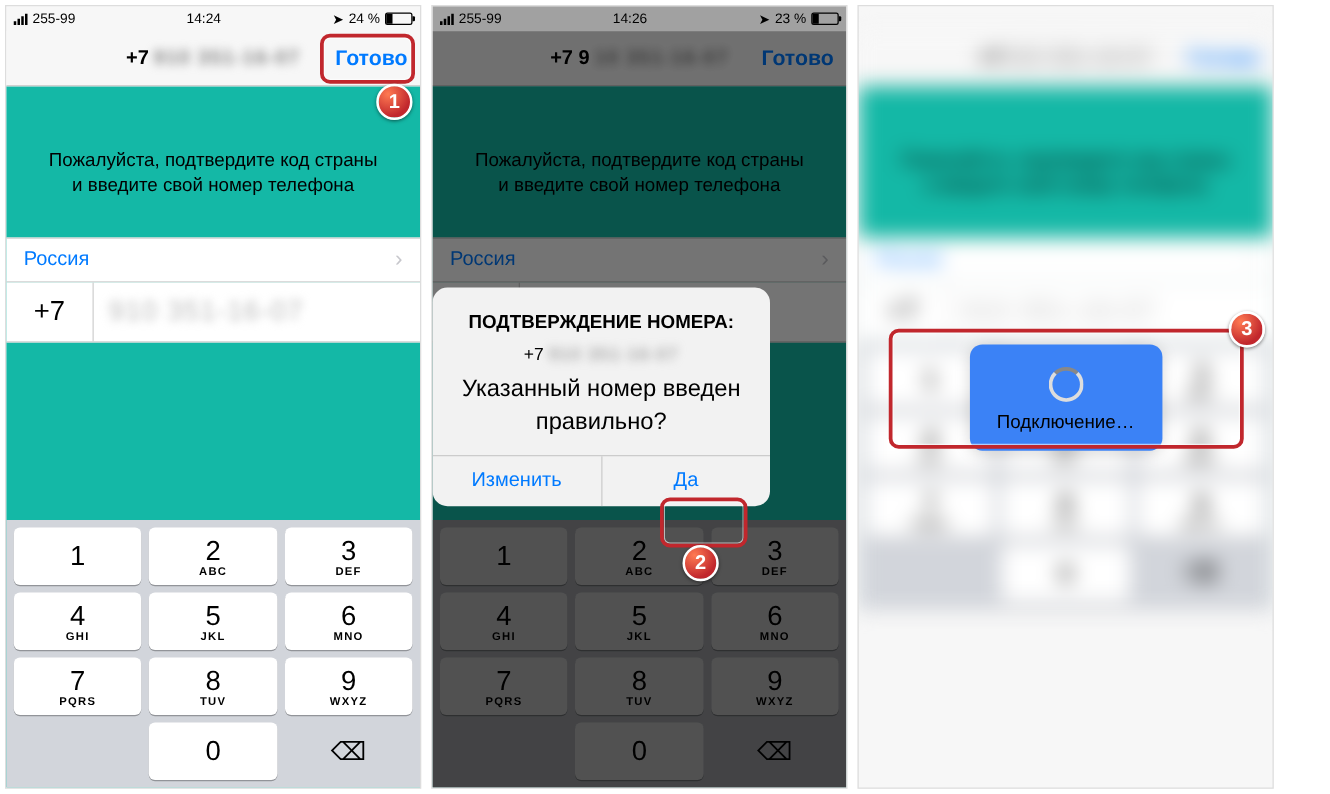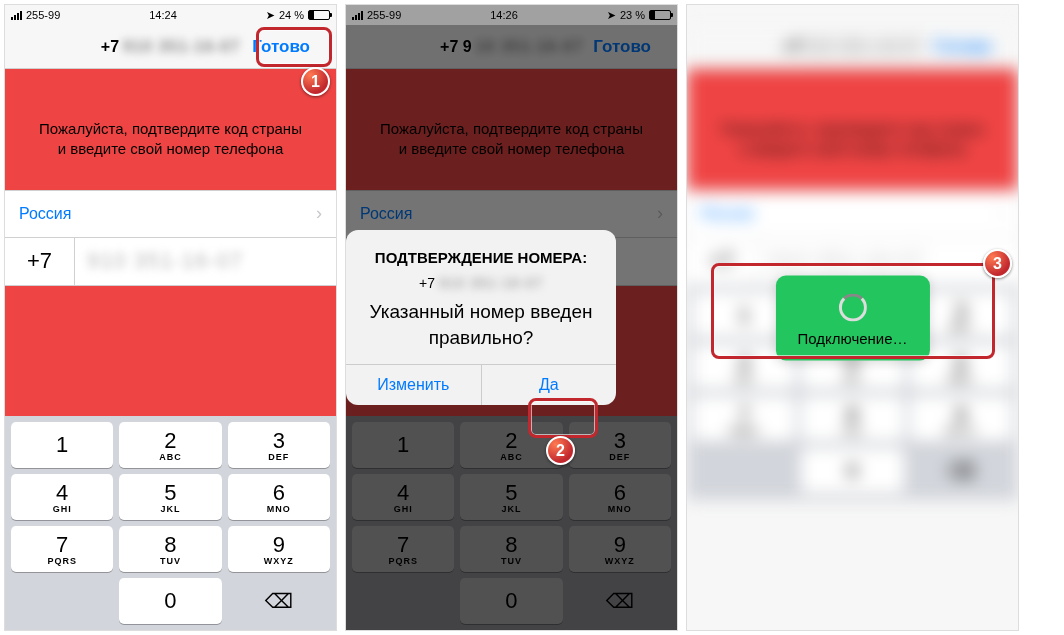--- a/index.html
+++ b/index.html
@@ -48,29 +48,29 @@
     background: #f7f7f7;
     border-bottom: 1px solid #d0d0d0;
     display: flex;
     align-items: center;
     justify-content: center;
     position: relative;
   }
   .title-num { font-size: 16px; font-weight: 600; color: #000; display:flex; align-items:center; gap:4px;}
   .blur-num { filter: blur(4px); color: #888; letter-spacing:1px;}
   .done-btn {
-    position: absolute; right: 26px; top: 0; height:44px; display:flex; align-items:center;
+    position: absolute; right: 10px; top: 0; height:44px; display:flex; align-items:center;
     color: #007aff; font-size: 17px; font-weight:600; background:none; border:none;
   }
-  .body-area { flex:1; background:#ef4444; display:flex; flex-direction:column; }
+  .body-area { flex:1; background:#14b8a6; display:flex; flex-direction:column; }
   .instruct {
     text-align:center; padding: 50px 30px 30px; font-size:15px; color:#000; line-height:1.35;
   }
   .row {
-    height:48px; border-top:1px solid #d0d0d0; border-bottom:1px solid #d0d0d0;
+    height:36px; border-top:1px solid #d0d0d0; border-bottom:1px solid #d0d0d0;
     display:flex; align-items:center; padding:0 14px; background:#fff; justify-content:space-between;
   }
   .country { color:#007aff; font-size:16px; }
   .chev { color:#c7c7cc; font-size:18px;}
   .row2 {
     height:48px; border-bottom:1px solid #d0d0d0; display:flex; align-items:center; background:#fff;
   }
   .cc { width:70px; text-align:center; font-size:22px; color:#000; border-right:1px solid #d0d0d0; height:100%; display:flex;align-items:center;justify-content:center;}
   .phinput { flex:1; padding:0 12px; font-size:22px; color:#bbb; filter:blur(4px); letter-spacing:1px;}
   .keypad {
@@ -93,21 +93,21 @@
   .alert-title { font-size:15px; font-weight:700; margin-bottom:6px; line-height:1.3;}
   .alert-num { font-size:14px; margin:8px 0; display:flex; justify-content:center; gap:4px;}
   .alert-msg { font-size:19px; line-height:1.35;}
   .alert-btns { display:flex; border-top:1px solid #ccc;}
   .alert-btn { flex:1; padding:11px 0; color:#007aff; font-size:16px; background:none; border:none;}
   .alert-btn + .alert-btn { border-left:1px solid #ccc; font-weight:400;}
   .phone3 { position:relative; }
   .blurall { filter: blur(8px); }
   .loadbox {
     position:absolute; left:50%; top:50%; transform:translate(-50%,-50%);
-    background:#22c55e; padding:18px 22px 14px; border-radius:10px; text-align:center;
+    background:#3b82f6; padding:18px 22px 14px; border-radius:10px; text-align:center;
     box-shadow:0 2px 12px rgba(0,0,0,.15);
   }
   .spinner {
     width:28px;height:28px;margin:0 auto 8px;
     border:3px solid #ddd; border-top-color:#888; border-radius:50%;
   }
   .loadtxt { font-size:15px; color:#000;}
   .callout {
     position:absolute; border:3px solid #c1272d; border-radius:8px;
     box-shadow:0 0 0 1px rgba(255,255,255,.6) inset;

